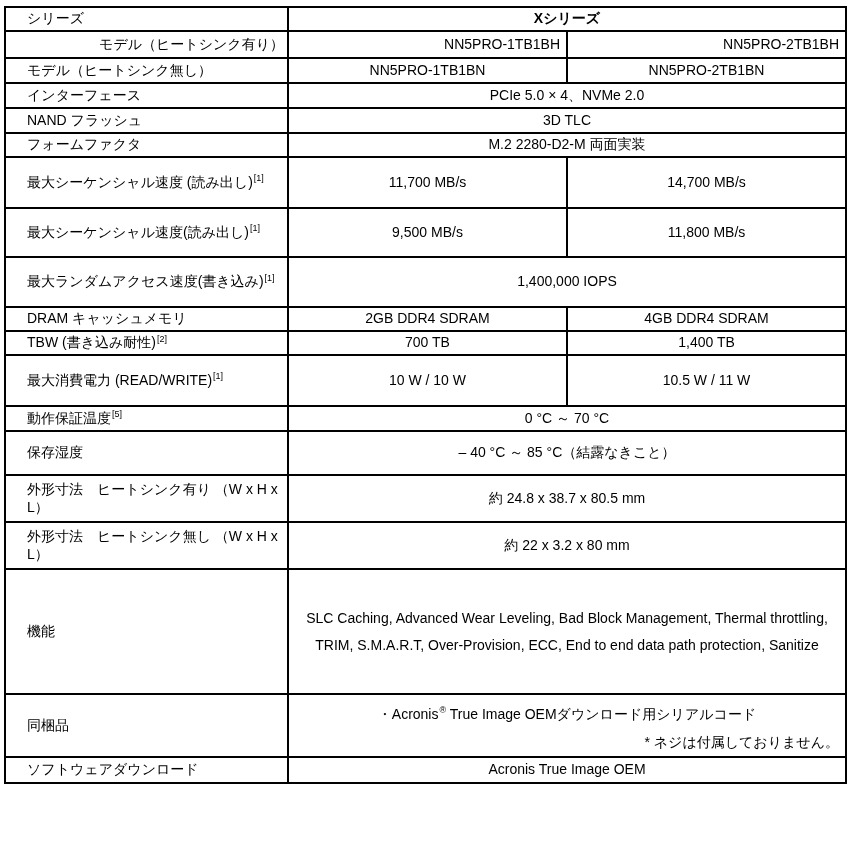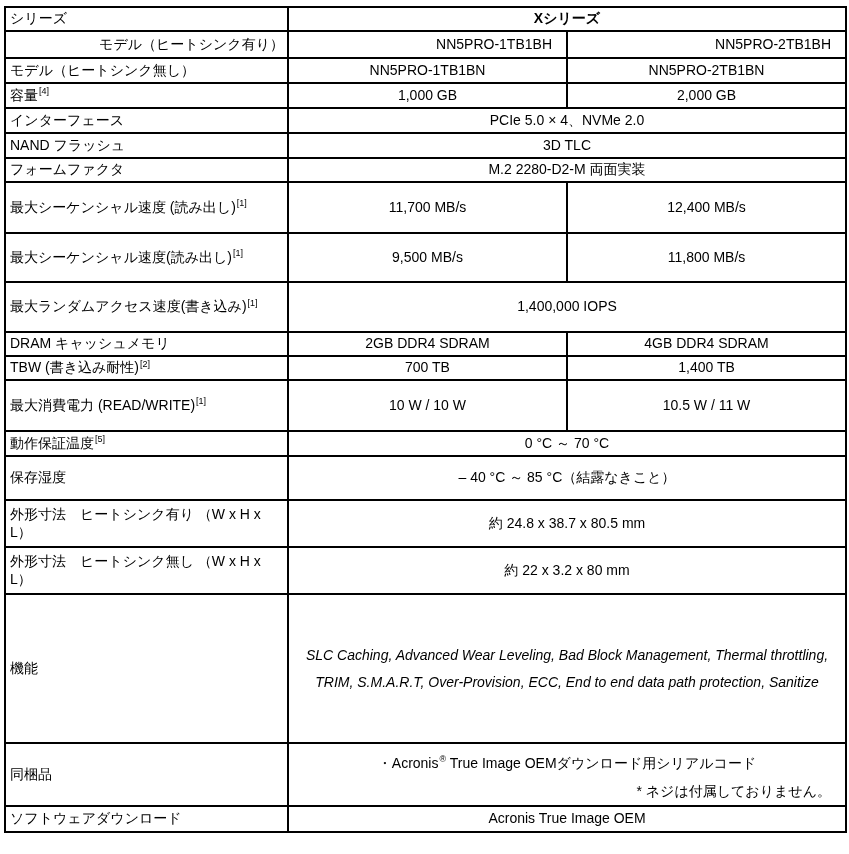--- a/index.html
+++ b/index.html
@@ -25,25 +25,25 @@
   col.c2 { width: 279px; }
   td {
     border: 2px solid #000;
     font-size: 14px;
     line-height: 1.25;
     vertical-align: middle;
     overflow: hidden;
   }
   td.lbl {
     text-align: left;
-    padding: 1px 3px 1px 4px;
+    padding: 1px 3px 1px 21px;
   }
   td.val {
     text-align: center;
-    padding: 1px 14px;
+    padding: 1px 6px;
   }
   td.val.bold { font-weight: bold; }
   sup {
     font-size: 9px;
     line-height: 0;
     vertical-align: super;
     margin-left: 1px;
   }
   tr.h20  td { height: 20px; }
   tr.h21  td { height: 21px; }
@@ -52,22 +52,21 @@
   tr.h40  td { height: 40px; }
   tr.h41  td { height: 41px; }
   tr.h43  td { height: 43px; }
   tr.h45  td { height: 45px; }
   tr.h46  td { height: 46px; }
   tr.h47  td { height: 47px; }
   tr.h59  td { height: 59px; }
   tr.h115 td { height: 115px; }
   td.features {
     line-height: 1.9;
-    padding: 16px 4px;
-    font-style: italic;
+    padding: 4px 4px;
   }
   .bundle-line1 { margin-top: 6px; }
   .bundle-line2 { margin-top: 11px; text-align: right; }
 </style>
 </head>
 <body>
 
 <table class="spec">
   <colgroup>
       <col class="c0">
@@ -86,45 +85,40 @@
     <td class="val">NN5PRO-1TB1BH</td>
     <td class="val">NN5PRO-2TB1BH</td>
   </tr>
 
   <tr class="h21">
     <td class="lbl"><span>モデル（ヒートシンク無し）</span></td>
     <td class="val">NN5PRO-1TB1BN</td>
     <td class="val">NN5PRO-2TB1BN</td>
   </tr>
 
-  <tr class="h21">
-    <td class="lbl"><span>容量</span><sup>[4]</sup></td>
-    <td class="val">1,000 GB</td>
-    <td class="val">2,000 GB</td>
-  </tr>
 
   <tr class="h21">
     <td class="lbl"><span>インターフェース</span></td>
     <td class="val" colspan="2">PCIe 5.0 × 4、NVMe 2.0</td>
   </tr>
 
   <tr class="h21">
     <td class="lbl"><span>NAND フラッシュ</span></td>
     <td class="val" colspan="2">3D TLC</td>
   </tr>
 
   <tr class="h20">
     <td class="lbl"><span>フォームファクタ</span></td>
     <td class="val" colspan="2">M.2 2280-D2-M 両面実装</td>
   </tr>
 
   <tr class="h47">
     <td class="lbl"><span>最大シーケンシャル速度 (読み出し)</span><sup>[1]</sup></td>
     <td class="val">11,700 MB/s</td>
-    <td class="val">12,400 MB/s</td>
+    <td class="val">14,700 MB/s</td>
   </tr>
 
   <tr class="h45">
     <td class="lbl"><span>最大シーケンシャル速度(読み出し)</span><sup>[1]</sup></td>
     <td class="val">9,500 MB/s</td>
     <td class="val">11,800 MB/s</td>
   </tr>
 
 
   <tr class="h46">

